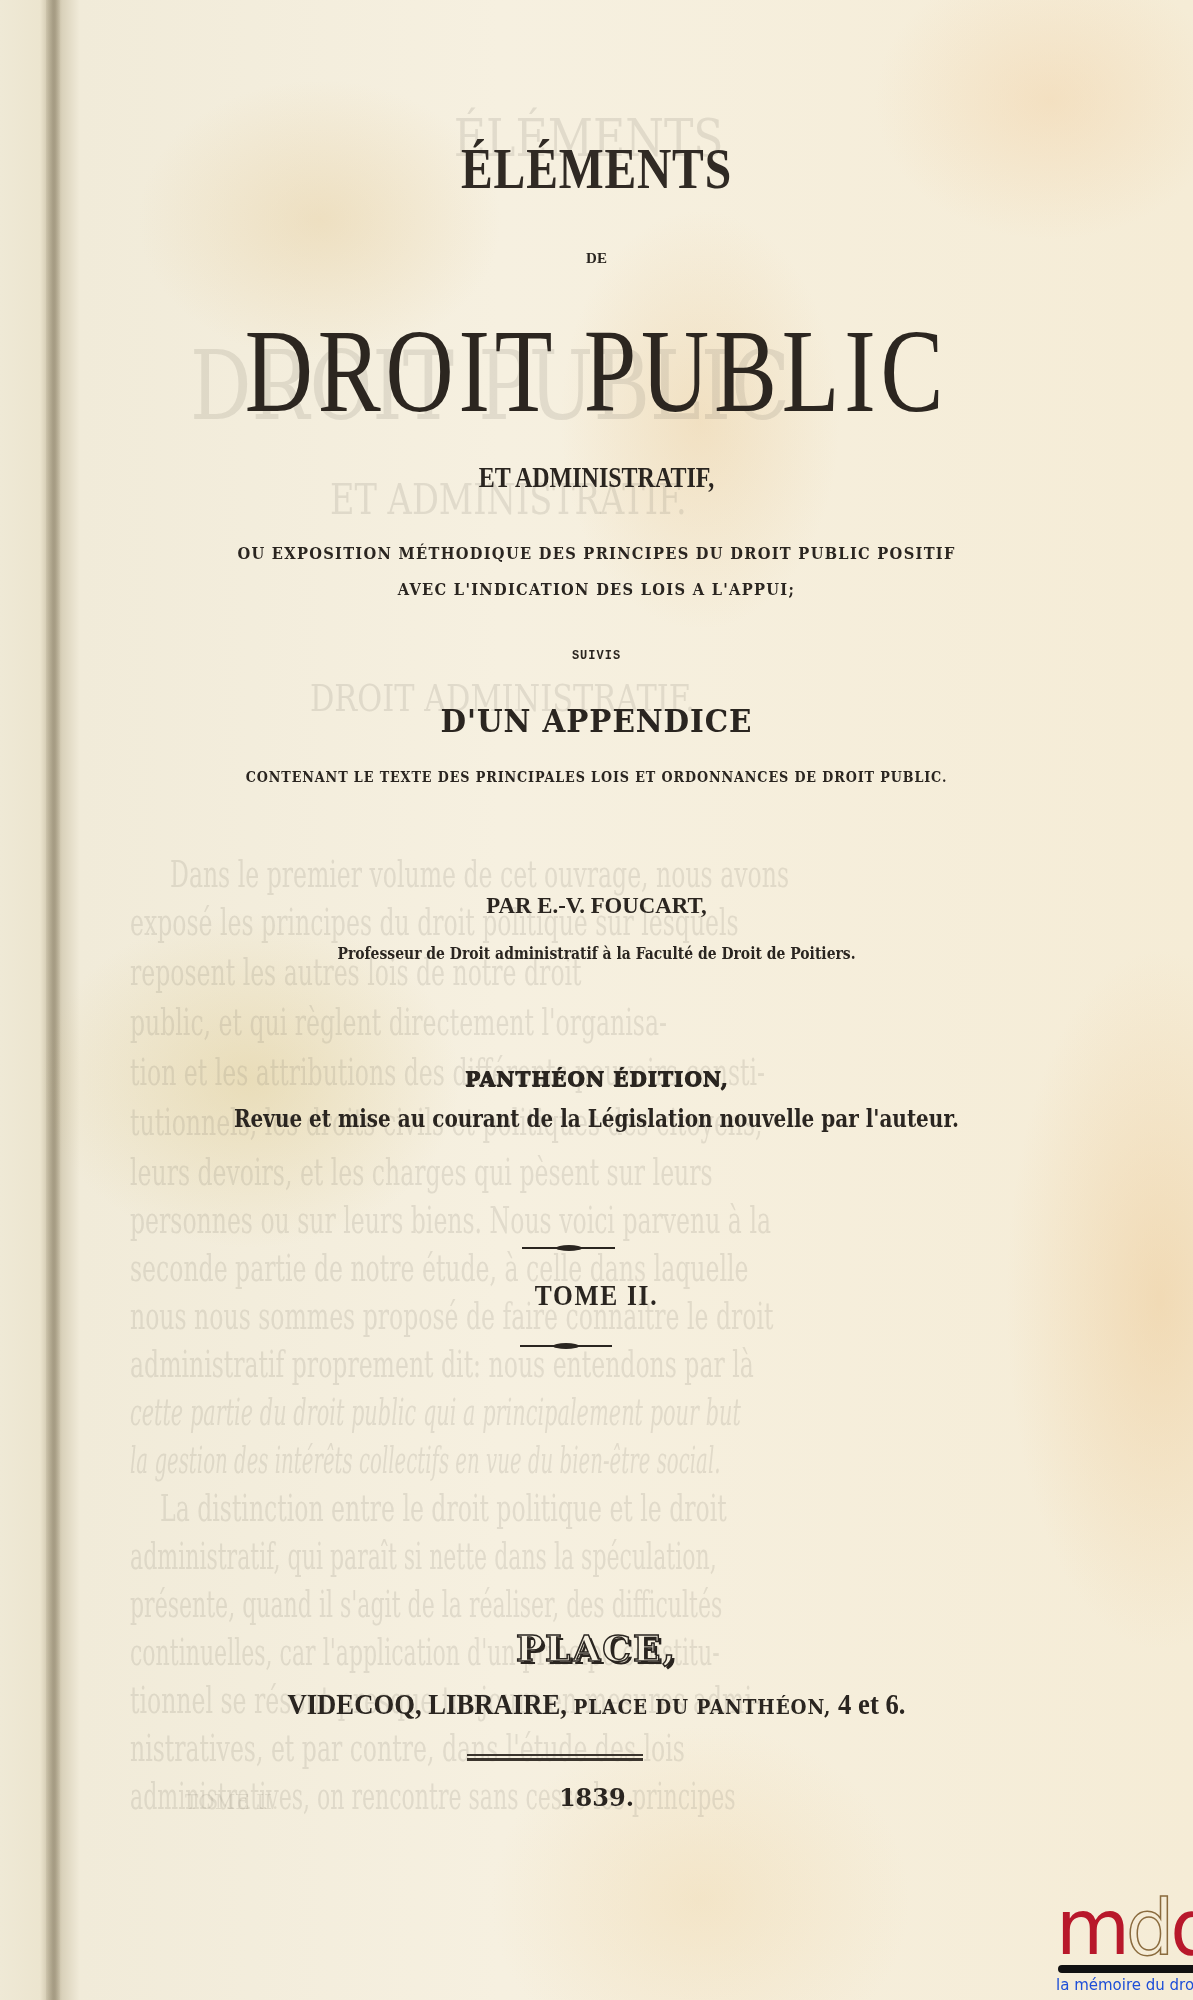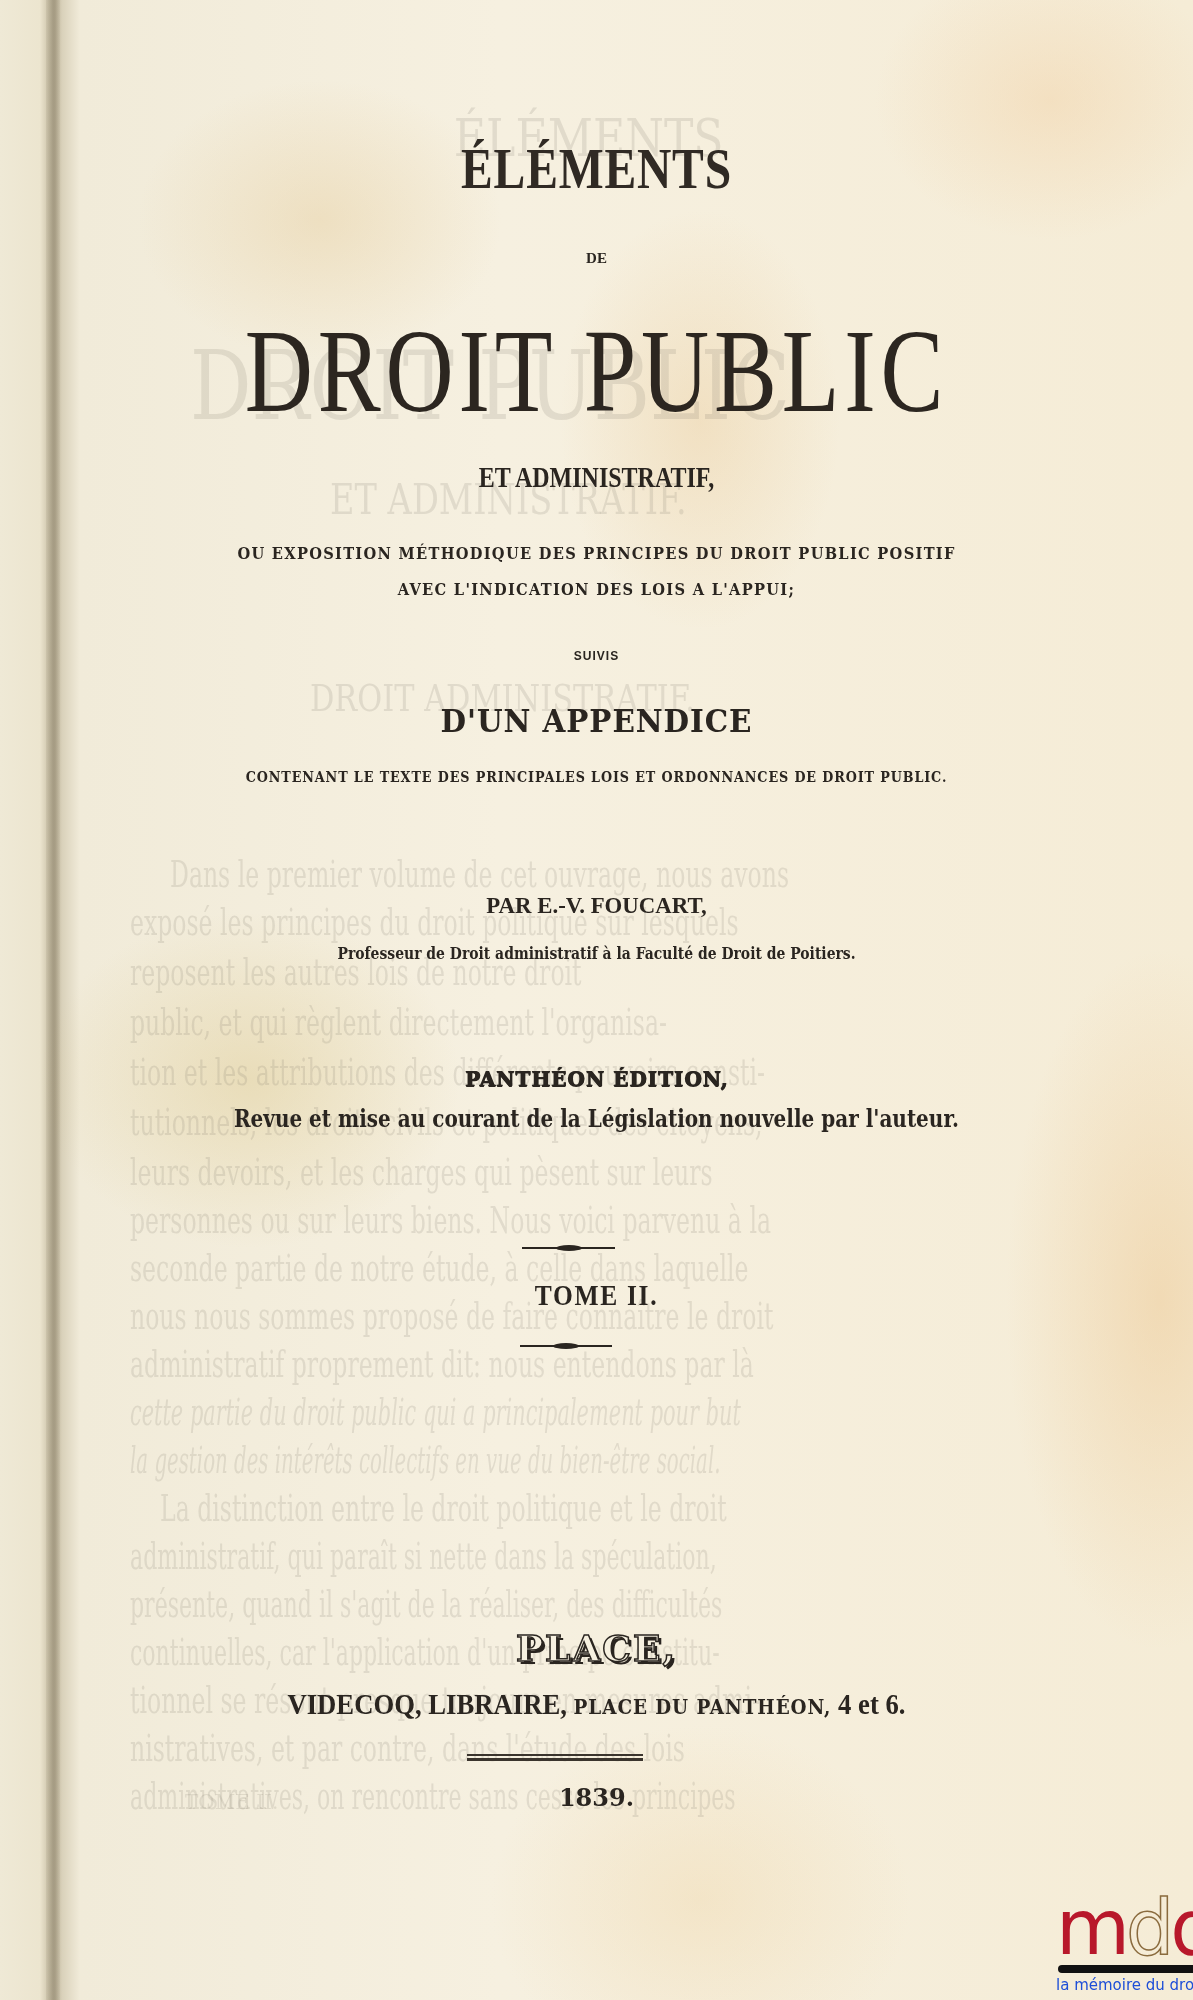--- a/index.html
+++ b/index.html
@@ -17,21 +17,21 @@
   .fold{position:absolute;left:46px;top:0;width:14px;height:2000px;
     background:linear-gradient(90deg,rgba(150,140,115,0.15),rgba(120,110,90,0.35),rgba(150,140,115,0.1));}
   .ghost{position:absolute;color:rgba(120,110,100,0.16);font-family:"DejaVu Serif",serif;white-space:nowrap;}
   .line{position:absolute;left:0;width:1193px;text-align:center;white-space:nowrap;line-height:1;}
   .t-elements{top:140px;font-size:58px;letter-spacing:1px;transform:scaleX(0.82);font-family:"Liberation Serif",serif;font-weight:bold;color:#302a24;}
   .t-de{top:251px;font-size:15px;font-weight:bold;font-family:"Liberation Serif",serif;}
   .t-droit{top:313px;font-size:118px;letter-spacing:6px;font-family:"Liberation Serif",serif;transform:scaleX(0.80);color:#2c2620;}
   .t-admin{top:462px;font-size:30px;font-family:"Liberation Serif",serif;transform:scaleX(0.80);font-weight:bold;}
   .t-ou{top:545px;font-size:17px;font-family:"DejaVu Serif",serif;font-weight:bold;letter-spacing:1.5px;transform:scaleX(0.86);}
   .t-avec{top:581px;font-size:17px;font-family:"DejaVu Serif",serif;font-weight:bold;letter-spacing:1.5px;transform:scaleX(0.86);}
-  .t-suivis{top:650px;font-size:12px;font-family:Liberation Sans, sans-serif;font-weight:bold;letter-spacing:1px;}
+  .t-suivis{top:650px;font-size:12px;font-family:Liberation Mono, monospace;font-weight:bold;letter-spacing:1px;}
   .t-append{top:705px;font-size:32px;font-family:"DejaVu Serif",serif;font-weight:bold;letter-spacing:1px;transform:scaleX(0.92);}
   .t-contenant{top:770px;font-size:14.5px;font-family:"DejaVu Serif",serif;font-weight:bold;letter-spacing:1px;transform:scaleX(0.88);}
   .t-par{top:893px;font-size:24px;font-family:"Liberation Serif",serif;font-weight:bold;transform:scaleX(0.95);}
   .t-prof{top:945px;font-size:17px;font-family:"DejaVu Serif",serif;font-weight:bold;transform:scaleX(0.82);}
   .t-deux{top:1069px;font-size:20px;font-family:"DejaVu Serif",serif;font-weight:900;letter-spacing:1px;
     text-shadow:1px 0 0 #2a2520, 0.5px 0.5px 0 #2a2520;}
   .t-revue{top:1106px;font-size:25px;font-family:"DejaVu Serif",serif;font-weight:bold;transform:scaleX(0.80);}
   .rule-orn{position:absolute;height:2px;background:#2a2520;}
   .rule-orn::after{content:"";position:absolute;left:50%;top:-2px;width:26px;height:6px;margin-left:-13px;
     background:#2a2520;border-radius:50%;}

